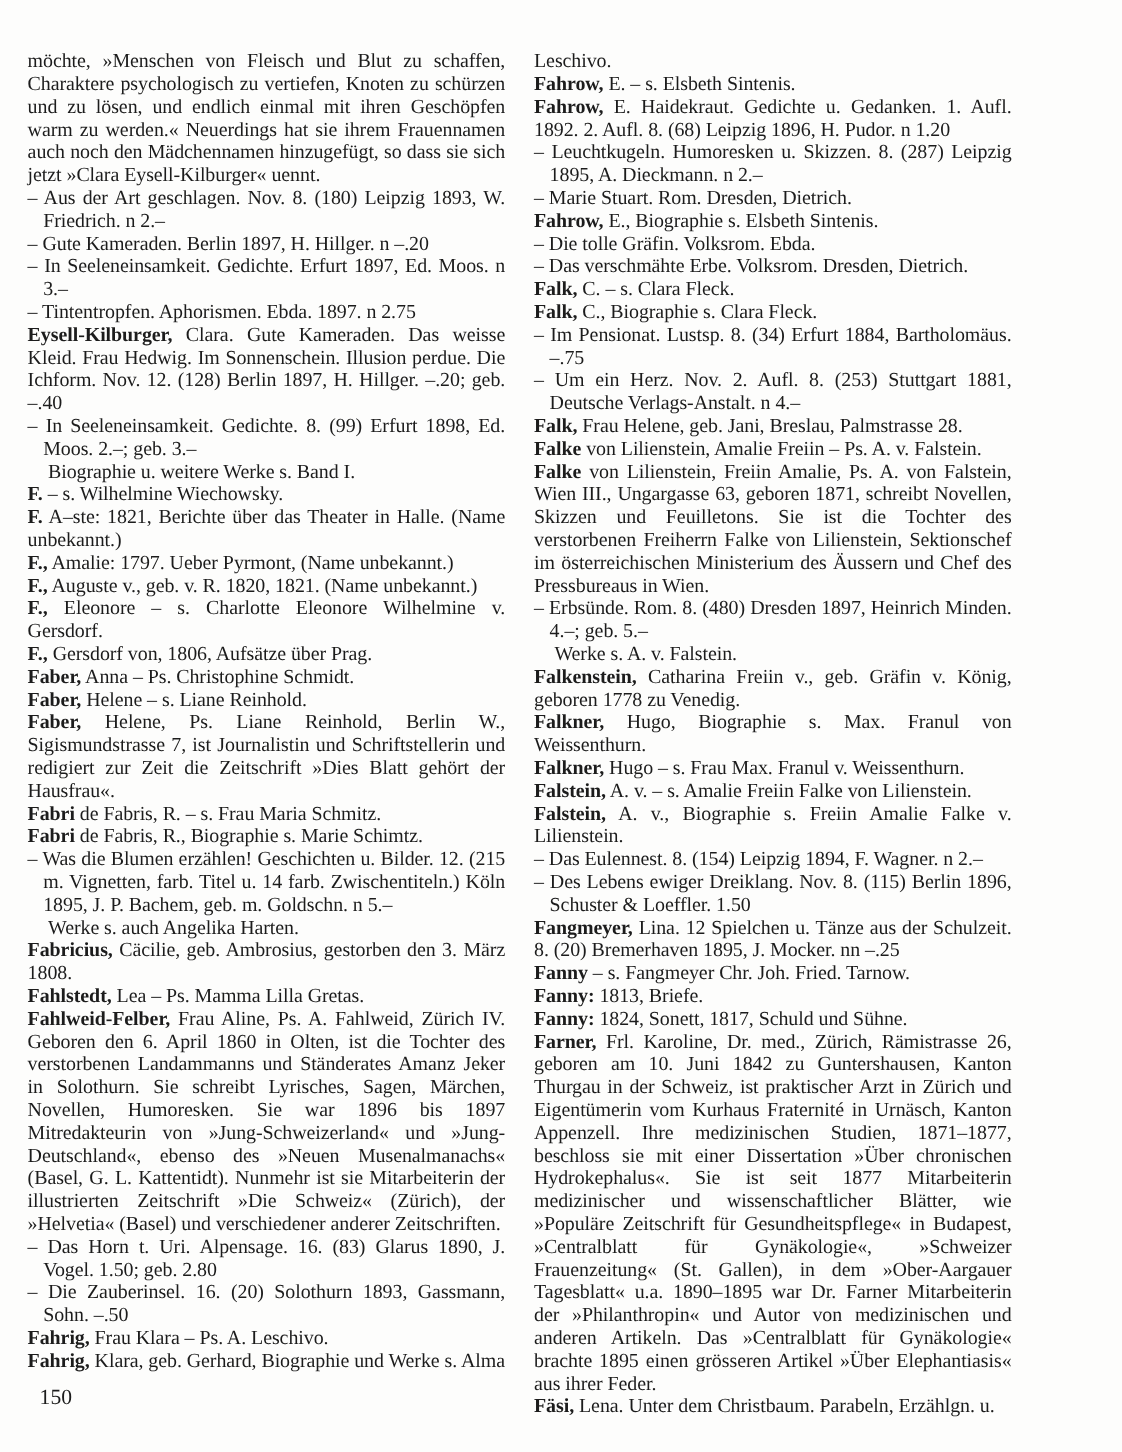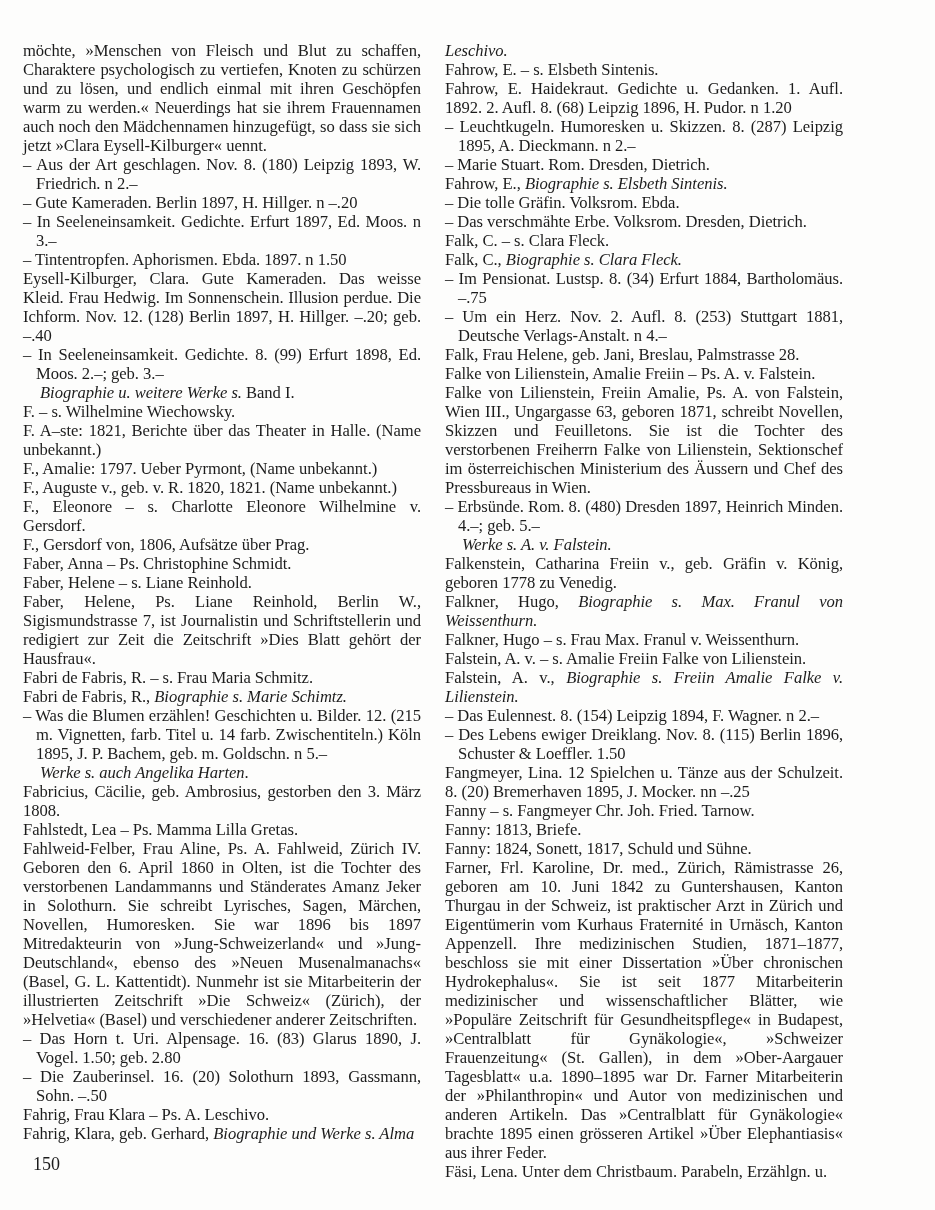--- a/index.html
+++ b/index.html
@@ -27,40 +27,40 @@
     hyphens: auto;
     -webkit-hyphens: auto;
   }
   .col-left  { left: 23px; }
   .col-right { left: 445px; }
   .col p { margin: 0; padding: 0; }
   
   .col p.work { padding-left: 13px; text-indent: -13px; }
   
   .col p.xref { padding-left: 17px; }
-  .b { font-weight: normal; }
-  .i { font-style: italic; }
+  .b { font-weight: bold; }
+  .i { }
   .pagenum {
     position: absolute;
     left: 33px;
     top: 1157px;
     font-size: 18px;
     line-height: 14px;
   }
 </style>
 </head>
 <body>
 
 <div class="page">
   <div class="col col-left">
       <p class="cont"><span>möchte, »Menschen von Fleisch und Blut zu schaffen, Charaktere psychologisch zu vertiefen, Knoten zu schürzen und zu lösen, und endlich einmal mit ihren Geschöpfen warm zu werden.« Neuerdings hat sie ihrem Frauennamen auch noch den Mädchennamen hinzugefügt, so dass sie sich jetzt »Clara Eysell-Kilburger« uennt.</span></p>
       <p class="work"><span>– Aus der Art geschlagen. Nov. 8. (180) Leipzig 1893, W. Friedrich. n 2.–</span></p>
       <p class="work"><span>– Gute Kameraden. Berlin 1897, H. Hillger. n –.20</span></p>
       <p class="work"><span>– In Seeleneinsamkeit. Gedichte. Erfurt 1897, Ed. Moos. n 3.–</span></p>
-      <p class="work"><span>– Tintentropfen. Aphorismen. Ebda. 1897. n 1.50</span></p>
+      <p class="work"><span>– Tintentropfen. Aphorismen. Ebda. 1897. n 2.75</span></p>
       <p class="entry"><span class="b">Eysell-Kilburger,</span><span> Clara. Gute Kameraden. Das weisse Kleid. Frau Hedwig. Im Sonnenschein. Illusion perdue. Die Ichform. Nov. 12. (128) Berlin 1897, H. Hillger. –.20; geb. –.40</span></p>
       <p class="work"><span>– In Seeleneinsamkeit. Gedichte. 8. (99) Erfurt 1898, Ed. Moos. 2.–; geb. 3.–</span></p>
       <p class="xref"><span class="i">Biographie u. weitere Werke s. </span><span>Band I.</span></p>
       <p class="entry"><span class="b">F.</span><span> – s. Wilhelmine Wiechowsky.</span></p>
       <p class="entry"><span class="b">F.</span><span> A–ste: 1821, Berichte über das Theater in Halle. (Name unbekannt.)</span></p>
       <p class="entry"><span class="b">F.,</span><span> Amalie: 1797. Ueber Pyrmont, (Name unbekannt.)</span></p>
       <p class="entry"><span class="b">F.,</span><span> Auguste v., geb. v. R. 1820, 1821. (Name unbekannt.)</span></p>
       <p class="entry"><span class="b">F.,</span><span> Eleonore – s. Charlotte Eleonore Wilhelmine v. Gersdorf.</span></p>
       <p class="entry"><span class="b">F.,</span><span> Gersdorf von, 1806, Aufsätze über Prag.</span></p>
       <p class="entry"><span class="b">Faber,</span><span> Anna – Ps. Christophine Schmidt.</span></p>

